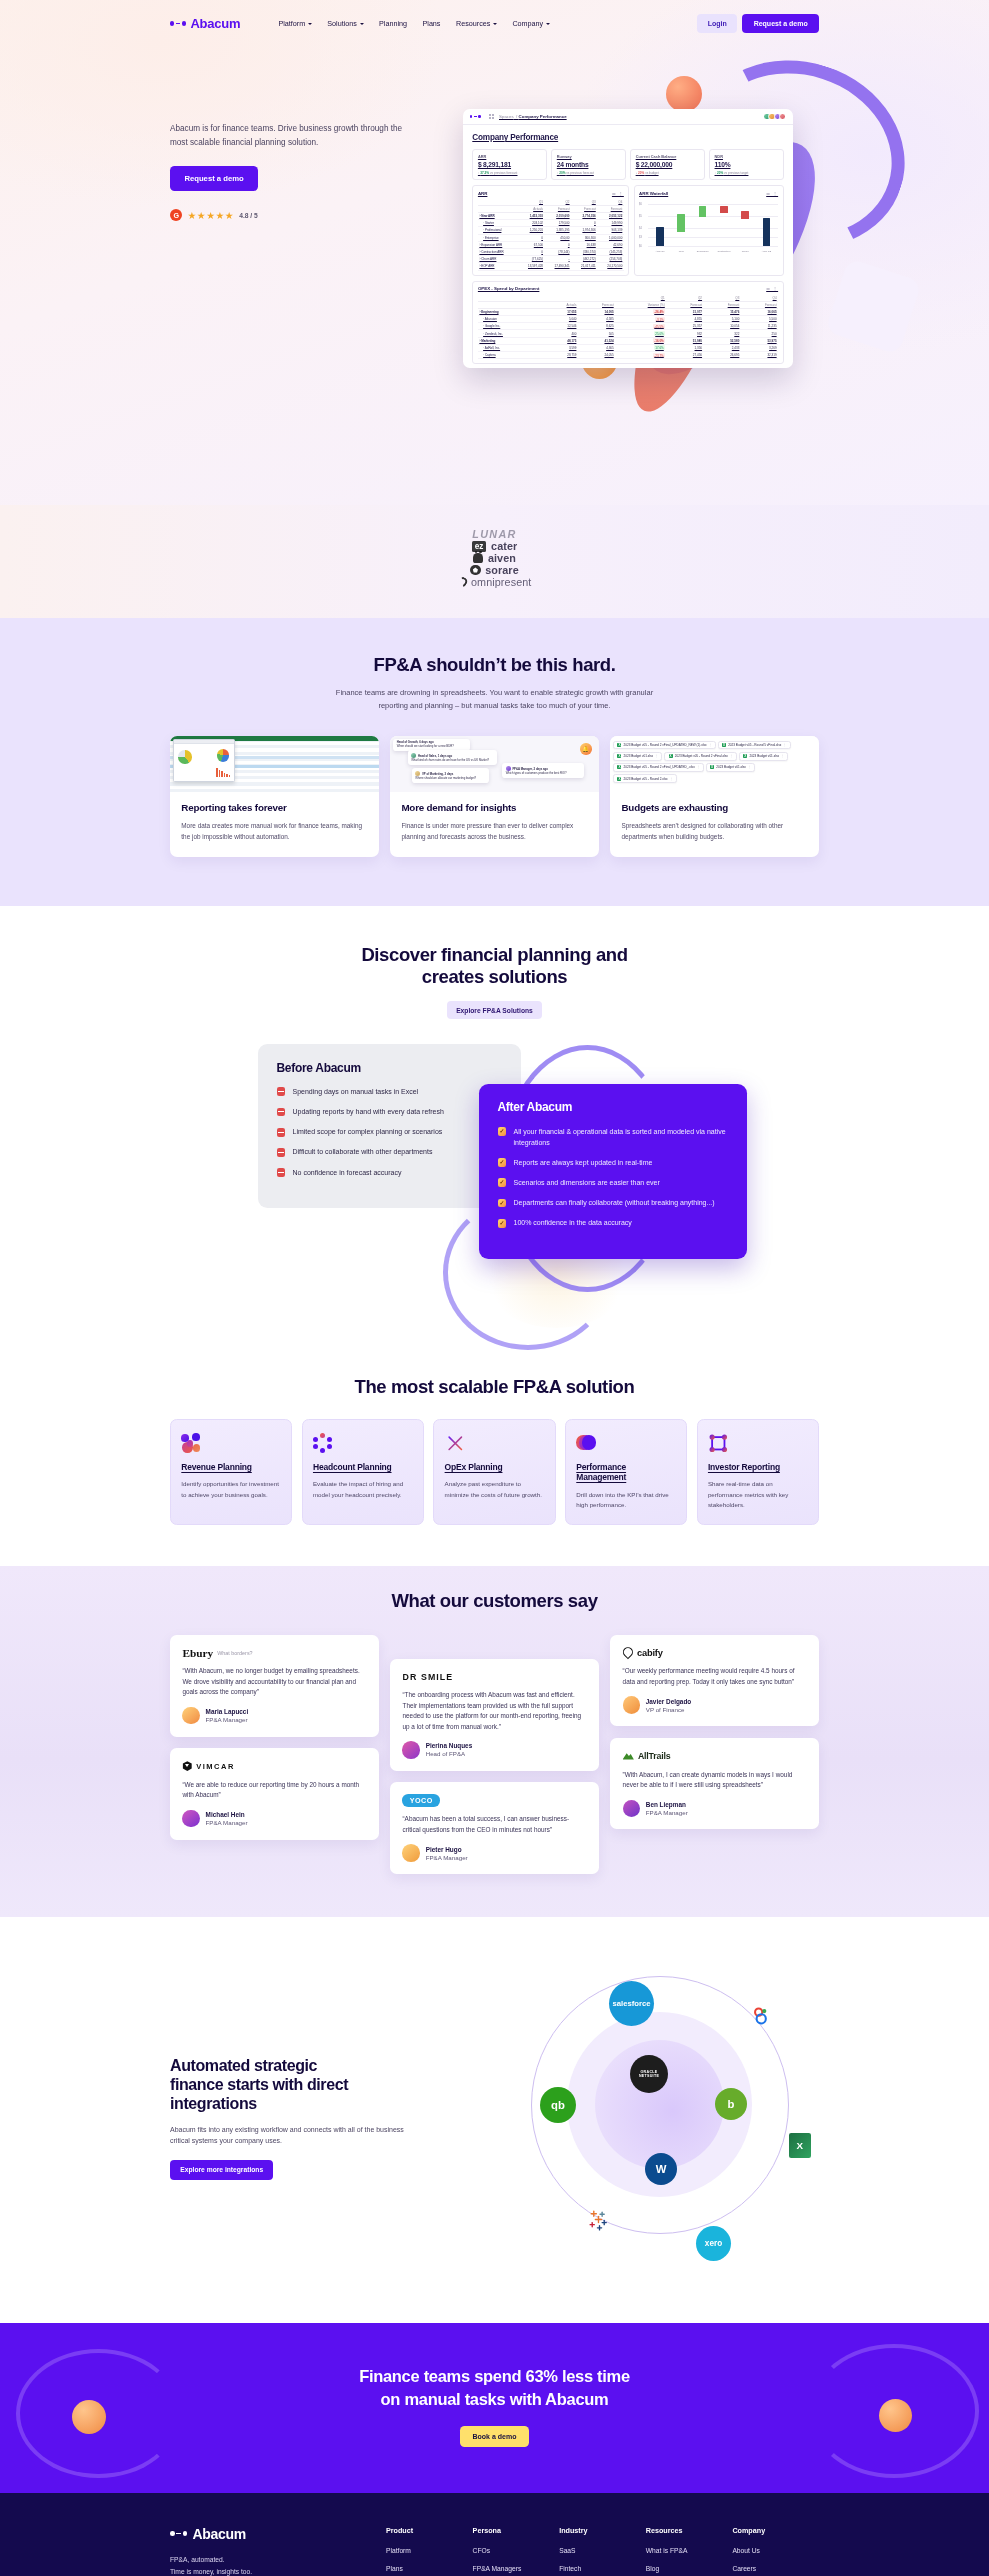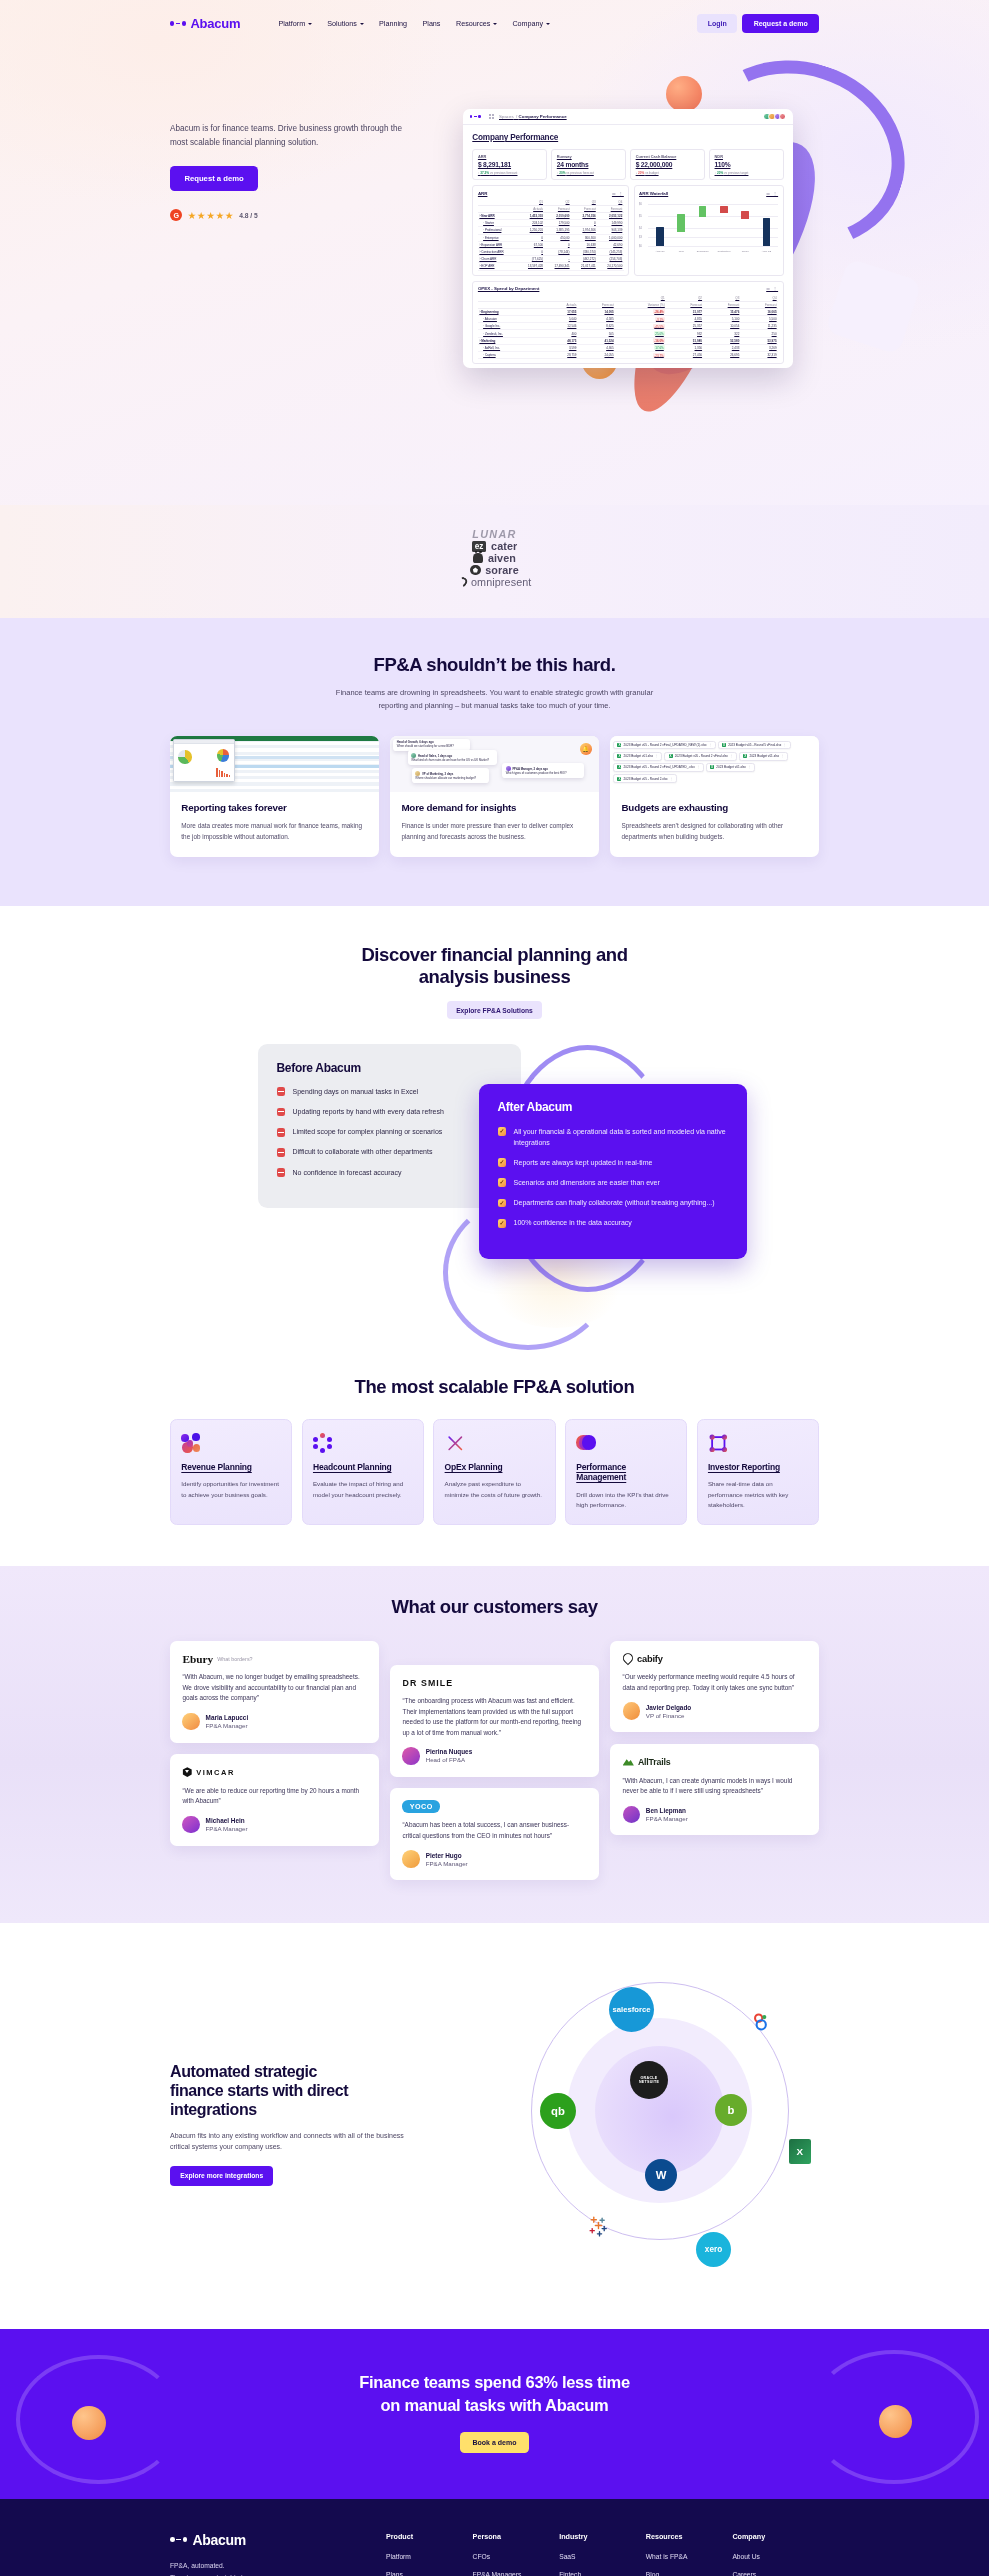--- a/index.html
+++ b/index.html
@@ -238,21 +238,21 @@
     border:0.5px solid #e3dafa; border-radius:6.7px; padding:11.3px 10.3px 13.4px; }
   .sol-ico { height:24px; display:flex; align-items:center; }
   .sol-t { font-size:8.5px; font-weight:800; line-height:1.25; letter-spacing:-0.2px;
     text-decoration:underline; text-underline-offset:1.5px; margin-top:6.2px; cursor:pointer; }
   .sol-p { margin-top:7.2px; font-size:6.2px; line-height:1.62; color:#4e4767; }
   .dotg { width:20.6px;height:20.6px;position:relative; }
   .dotg i { position:absolute;border-radius:50%;display:block; }
 
   
   .testi { background:linear-gradient(180deg,#f0e8fb 0%, #e9e0f8 55%, #efe8fb 100%);
-    padding:30px 170px 43px; }
+    padding:24px 170px 43px; }
   .t-cols { display:flex; gap:11.3px; margin-top:23px; align-items:flex-start; }
   .t-col { flex:1; display:flex; flex-direction:column; gap:11.3px; }
   .t-col.mid { padding-top:24px; }
   .t-card { background:#fff; border-radius:6.7px; padding:11.3px 12.4px 12.4px;
     box-shadow:0 4.1px 13.4px rgba(45,20,110,.07); }
   .t-logo { height:13.4px; display:flex; align-items:center; gap:4.1px; margin-bottom:7.2px; }
   .t-q { font-size:6.4px; line-height:1.62; color:#3a3357; }
   .t-who { display:flex; align-items:center; gap:5.7px; margin-top:9.3px; }
   .t-av { width:17.5px;height:17.5px;border-radius:50%;flex:none; }
   .t-nm { font-size:6.4px; font-weight:700; color:#1b1141; }
@@ -791,21 +791,21 @@
         <div class="prob-p">Spreadsheets aren’t designed for collaborating with other departments when building budgets.</div>
       </div>
     </div>
 
   </div>
 </section>
 
 <section class="discover">
   <h2 class="sec-h">
     <span>Discover financial planning and</span><br>
-    <span>analysis business</span>
+    <span>creates solutions</span>
   </h2>
   <span class="explore-btn">Explore FP&amp;A Solutions</span>
 
   <div class="ba-wrap">
     <div class="ba-glow"></div>
     <div class="ba-swirl"></div>
     <div class="ba-swirl2"></div>
 
     <div class="before">
       <div class="ba-h">Before Abacum</div>

